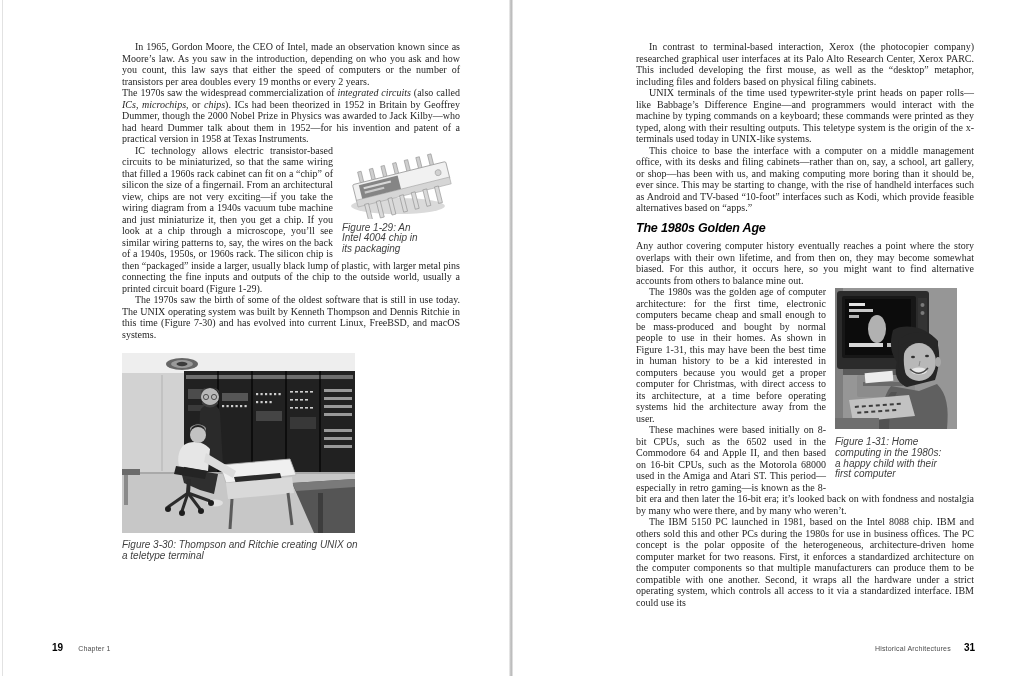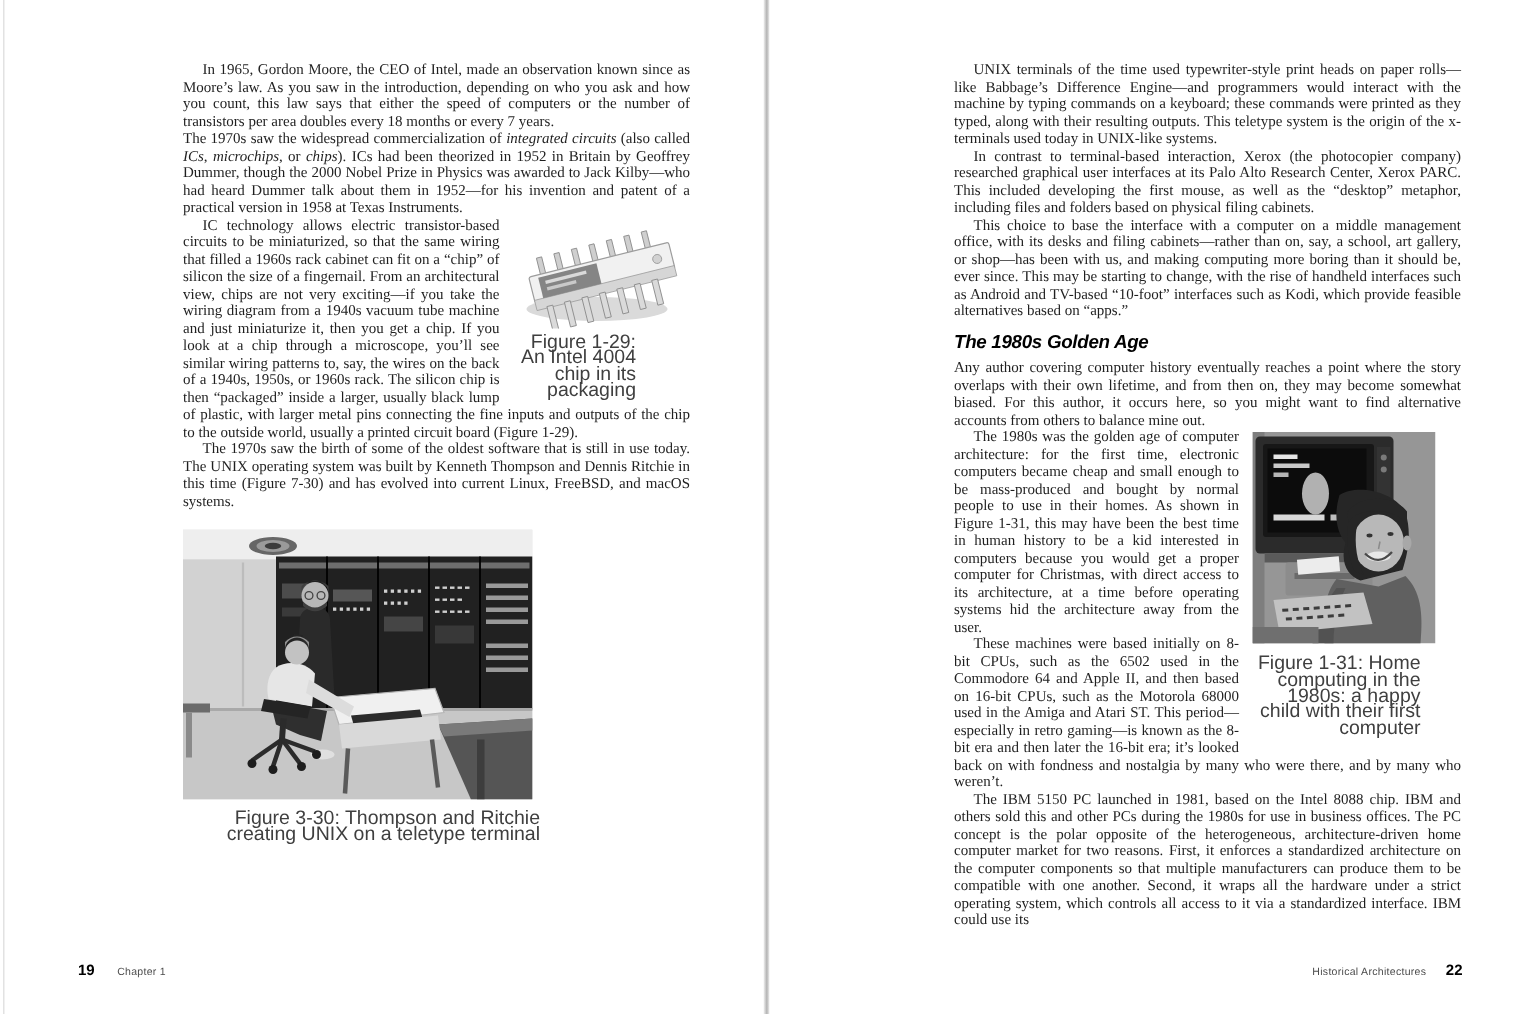--- a/index.html
+++ b/index.html
@@ -18,43 +18,43 @@
   p{margin:0;}
   p.indent{text-indent:13px;}
   h2{font-family:"Liberation Sans","DejaVu Sans",sans-serif;
      font-size:12.5px;font-weight:bold;font-style:italic;letter-spacing:-0.2px;
      margin:9px 0 6px 0;color:#000;}
   em{font-style:italic;}
   .fig-float{float:right;margin:2px 0 3px 9px;}
   .fig-float.chip{width:118px;}
   .fig-float.kid{width:139px;}
   .caption{font-family:"Liberation Sans","DejaVu Sans",sans-serif;
-     font-size:13px;line-height:10.8px;color:#3f3f3f;
-     text-align:right;text-indent:0;hyphens:none;}
+     font-style:italic;font-size:10px;line-height:10.8px;color:#3f3f3f;
+     text-align:left;text-indent:0;hyphens:none;}
   .chip .caption{width:82px;margin-top:4px;}
   .kid .caption{width:112px;margin-top:8px;}
   .figure-block{margin-top:13px;}
   .figure-block .caption{width:238px;margin-top:7px;}
   svg{display:block;}
   .footer{position:absolute;top:637px;font-family:"Liberation Sans","DejaVu Sans",sans-serif;}
   .footer .pagenum{font-weight:bold;font-size:10px;color:#000;}
   .footer .section{font-size:7px;color:#4c4c4c;letter-spacing:0.2px;}
   .footer-left{left:52px;}
   .footer-left .section{margin-left:15px;}
   .footer-right{right:49px;text-align:right;}
   .footer-right .pagenum{margin-left:13px;}
 </style>
 </head>
 <body>
 
 <div class="page-edge-left"></div>
 <div class="gutter"></div>
 
 <div class="col col-left">
-  <p class="indent">In 1965, Gordon Moore, the CEO of Intel, made an observation known since as Moore’s law. As you saw in the introduction, depending on who you ask and how you count, this law says that either the speed of computers or the number of transistors per area doubles every 18 months or every 7 years.</p>
+  <p class="indent">In 1965, Gordon Moore, the CEO of Intel, made an observation known since as Moore’s law. As you saw in the introduction, depending on who you ask and how you count, this law says that either the speed of computers or the number of transistors per area doubles every 19 months or every 2 years.</p>
   <p><span>The 1970s saw the widespread commercialization of </span><em>integrated circuits</em><span> (also called </span><em>ICs</em><span>, </span><em>microchips</em><span>, or </span><em>chips</em><span>). ICs had been theorized in 1952 in Britain by Geoffrey Dummer, though the 2000 Nobel Prize in Physics was awarded to Jack Kilby—who had heard Dummer talk about them in 1952—for his invention and patent of a practical version in 1958 at Texas Instruments.</span></p>
 
   <div class="fig-float chip">
     <svg width="118" height="72" viewBox="0 0 118 72" aria-hidden="true">
       <ellipse cx="56" cy="59" rx="47" ry="8" fill="#cdcdcd" opacity="0.75"></ellipse>
       <g transform="rotate(-14 59 38)">
         <g fill="#cfcfcf" stroke="#909090" stroke-width="0.6">
           <rect x="20" y="15" width="3.6" height="16"></rect>
             <rect x="32" y="15" width="3.6" height="16"></rect>
           <rect x="44" y="15" width="3.6" height="16"></rect>
@@ -185,22 +185,22 @@
       <circle cx="46" cy="156" r="3" fill="#1d1d1d"></circle>
         <circle cx="60" cy="160" r="3" fill="#1d1d1d"></circle>
       <circle cx="79" cy="158" r="3" fill="#1d1d1d"></circle>
         <circle cx="89" cy="150" r="3" fill="#1d1d1d"></circle>
     </svg>
     <div class="caption">Figure 3-30: Thompson and Ritchie creating UNIX on a teletype terminal</div>
   </div>
 </div>
 
 <div class="col col-right">
+  <p class="indent">In contrast to terminal-based interaction, Xerox (the photocopier company) researched graphical user interfaces at its Palo Alto Research Center, Xerox PARC. This included developing the first mouse, as well as the “desktop” metaphor, including files and folders based on physical filing cabinets.</p>
   <p class="indent">UNIX terminals of the time used typewriter-style print heads on paper rolls—like Babbage’s Difference Engine—and programmers would interact with the machine by typing commands on a keyboard; these commands were printed as they typed, along with their resulting outputs. This teletype system is the origin of the x-terminals used today in UNIX-like systems.</p>
-  <p class="indent">In contrast to terminal-based interaction, Xerox (the photocopier company) researched graphical user interfaces at its Palo Alto Research Center, Xerox PARC. This included developing the first mouse, as well as the “desktop” metaphor, including files and folders based on physical filing cabinets.</p>
   <p class="indent">This choice to base the interface with a computer on a middle management office, with its desks and filing cabinets—rather than on, say, a school, art gallery, or shop—has been with us, and making computing more boring than it should be, ever since. This may be starting to change, with the rise of handheld interfaces such as Android and TV-based “10-foot” interfaces such as Kodi, which provide feasible alternatives based on “apps.”</p>
   <h2>The 1980s Golden Age</h2>
   <p>Any author covering computer history eventually reaches a point where the story overlaps with their own lifetime, and from then on, they may become somewhat biased. For this author, it occurs here, so you might want to find alternative accounts from others to balance mine out.</p>
 
   <div class="fig-float kid">
     <svg width="122" height="141" viewBox="0 0 122 141" aria-hidden="true">
       <rect width="122" height="141" fill="#969696"></rect>
       <rect width="8" height="141" fill="#7e7e7e"></rect>
       <rect x="2" y="3" width="92" height="78" rx="3" fill="#2b2b2b"></rect>
       <rect x="7" y="8" width="74" height="62" rx="2" fill="#171717"></rect>
@@ -253,14 +253,14 @@
 
   <p class="indent">The 1980s was the golden age of computer architecture: for the first time, electronic computers became cheap and small enough to be mass-produced and bought by normal people to use in their homes. As shown in Figure 1-31, this may have been the best time in human history to be a kid interested in computers because you would get a proper computer for Christmas, with direct access to its architecture, at a time before operating systems hid the architecture away from the user.</p>
   <p class="indent">These machines were based initially on 8-bit CPUs, such as the 6502 used in the Commodore 64 and Apple II, and then based on 16-bit CPUs, such as the Motorola 68000 used in the Amiga and Atari ST. This period—especially in retro gaming—is known as the 8-bit era and then later the 16-bit era; it’s looked back on with fondness and nostalgia by many who were there, and by many who weren’t.</p>
   <p class="indent">The IBM 5150 PC launched in 1981, based on the Intel 8088 chip. IBM and others sold this and other PCs during the 1980s for use in business offices. The PC concept is the polar opposite of the heterogeneous, architecture-driven home computer market for two reasons. First, it enforces a standardized architecture on the computer components so that multiple manufacturers can produce them to be compatible with one another. Second, it wraps all the hardware under a strict operating system, which controls all access to it via a standardized interface. IBM could use its</p>
 </div>
 
 <div class="footer footer-left">
   <span class="pagenum">19</span><span class="section">Chapter 1</span>
 </div>
 <div class="footer footer-right">
-  <span class="section">Historical Architectures</span><span class="pagenum">22</span>
+  <span class="section">Historical Architectures</span><span class="pagenum">31</span>
 </div>
 
 </body></html>

